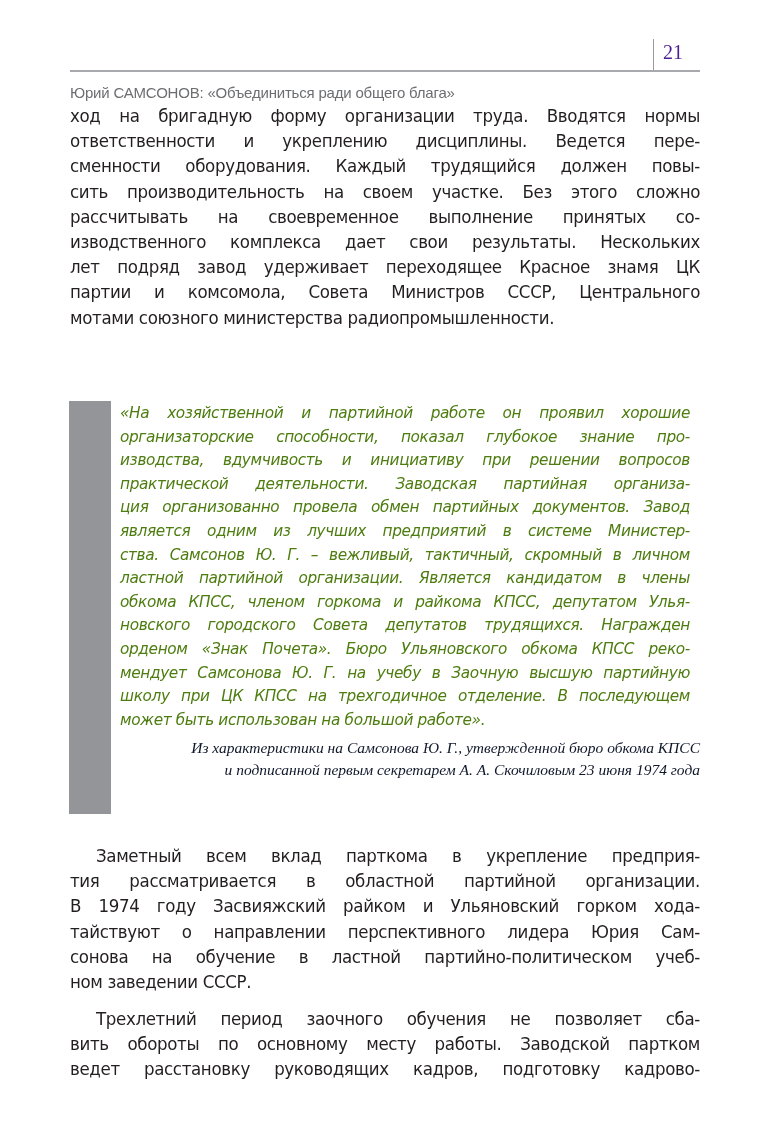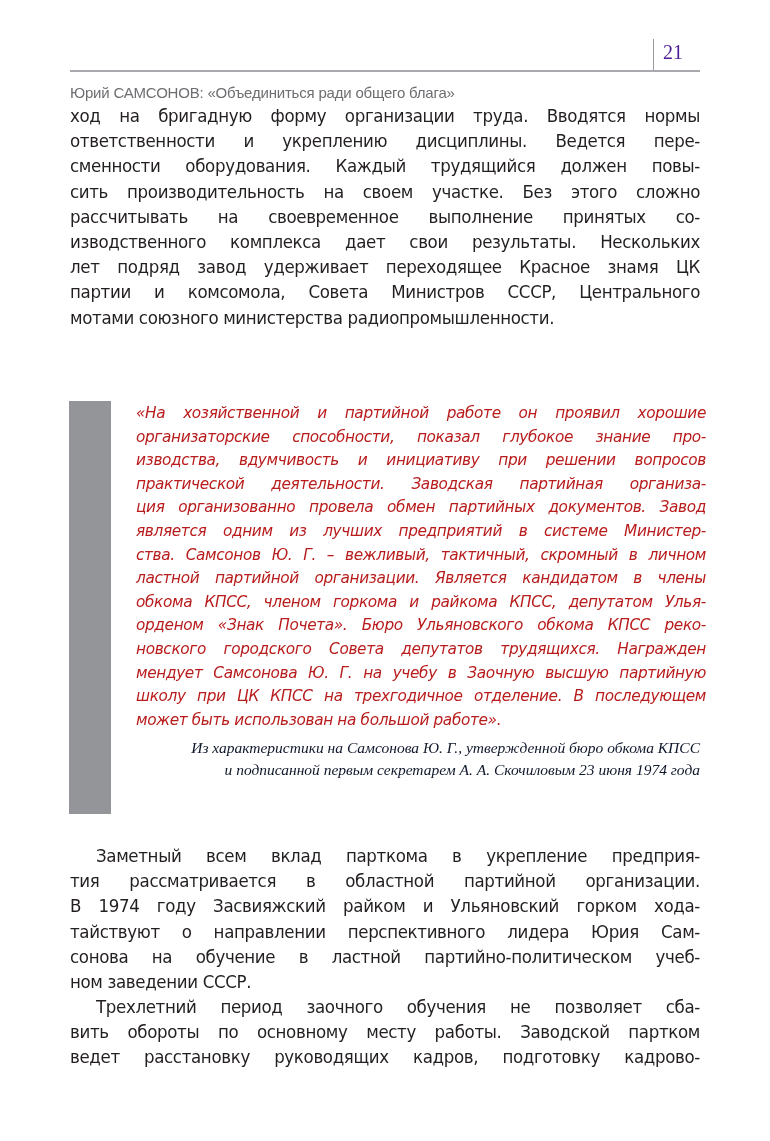--- a/index.html
+++ b/index.html
@@ -21,23 +21,23 @@
     position: absolute; left: 70px; width: 630px;
     font-family: "DejaVu Sans", sans-serif; font-size: 18.5px; line-height: 25.2px;
     color: #231f20; text-align: justify; letter-spacing: -0.35px;
     font-stretch: condensed;
   }
   .body-text .line { display: block; text-align: justify; text-align-last: justify; white-space: nowrap; height: 25.2px; }
   .body-text .line.last { text-align-last: left; }
 
   .quote-bar { position: absolute; left: 69px; top: 401px; width: 42px; height: 413px; background: #939598; }
   .quote-text {
-    position: absolute; left: 136px; width: 570px; top: 402px;
+    position: absolute; left: 120px; width: 570px; top: 402px;
     font-family: "DejaVu Sans", sans-serif; font-style: italic; font-size: 15.3px; line-height: 23.6px;
-    color: #b91c1c; letter-spacing: -0.35px;
+    color: #4d7c0f; letter-spacing: -0.35px;
   }
   .quote-text .line { display: block; text-align: justify; text-align-last: justify; white-space: nowrap; height: 23.6px; }
   .quote-text .line.last { text-align-last: left; }
 
   .source {
     position: absolute; left: 130px; width: 570px; top: 737px;
     font-family: "Liberation Serif", serif; font-style: italic; font-size: 15.5px; line-height: 22px;
     color: #0f172a; text-align: right;
   }
   .source .line { display: block; white-space: nowrap; }
@@ -69,37 +69,37 @@
 <div class="quote-text">
   <span class="line">«На хозяйственной и партийной работе он проявил хорошие</span>
   <span class="line">организаторские способности, показал глубокое знание про-</span>
   <span class="line">изводства, вдумчивость и инициативу при решении вопросов</span>
   <span class="line">практической деятельности. Заводская партийная организа-</span>
   <span class="line">ция организованно провела обмен партийных документов. Завод</span>
   <span class="line">является одним из лучших предприятий в системе Министер-</span>
   <span class="line">ства. Самсонов Ю. Г. – вежливый, тактичный, скромный в личном</span>
   <span class="line">ластной партийной организации. Является кандидатом в члены</span>
   <span class="line">обкома КПСС, членом горкома и райкома КПСС, депутатом Улья-</span>
+  <span class="line">новского городского Совета депутатов трудящихся. Награжден</span>
   <span class="line">орденом «Знак Почета». Бюро Ульяновского обкома КПСС реко-</span>
-  <span class="line">новского городского Совета депутатов трудящихся. Награжден</span>
   <span class="line">мендует Самсонова Ю. Г. на учебу в Заочную высшую партийную</span>
   <span class="line">школу при ЦК КПСС на трехгодичное отделение. В последующем</span>
   <span class="line last">может быть использован на большой работе».</span>
 </div>
 <div class="source">
   <span class="line">Из характеристики на Самсонова Ю. Г., утвержденной бюро обкома КПСС</span>
   <span class="line">и подписанной первым секретарем А. А. Скочиловым 23 июня 1974 года</span>
 </div>
 
 <div class="body-text para2">
   <span class="line" style="text-indent:26px;">Заметный всем вклад парткома в укрепление предприя-</span>
   <span class="line">тия рассматривается в областной партийной организации.</span>
   <span class="line">В 1974 году Засвияжский райком и Ульяновский горком хода-</span>
   <span class="line">тайствуют о направлении перспективного лидера Юрия Сам-</span>
   <span class="line">сонова на обучение в ластной партийно-политическом учеб-</span>
   <span class="line last">ном заведении СССР.</span>
 </div>
 
 <div class="body-text para3">
-  <span class="line" style="text-indent:26px;">Трехлетний период заочного обучения не позволяет сба-</span>
+  <span class="line" style="text-indent:26px;margin-top:12px;">Трехлетний период заочного обучения не позволяет сба-</span>
   <span class="line">вить обороты по основному месту работы. Заводской партком</span>
   <span class="line">ведет расстановку руководящих кадров, подготовку кадрово-</span>
 </div>
 
 </body></html>

